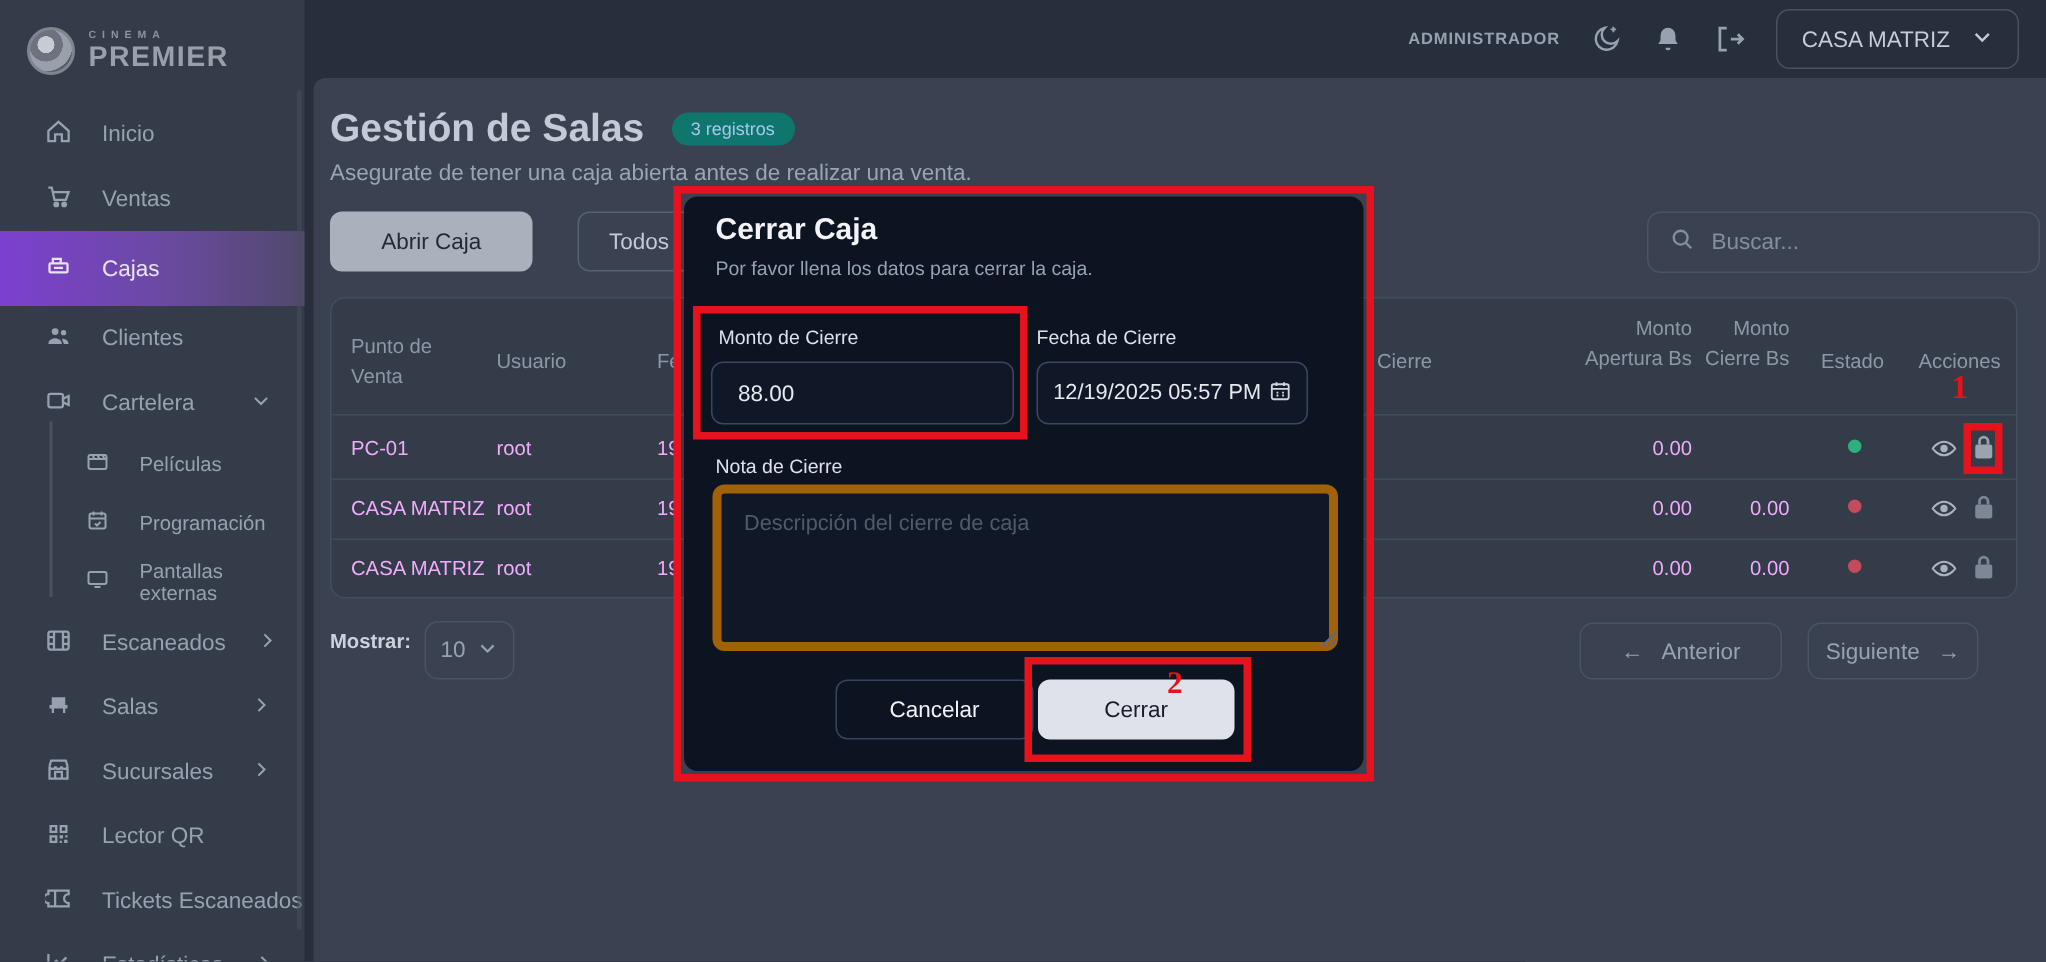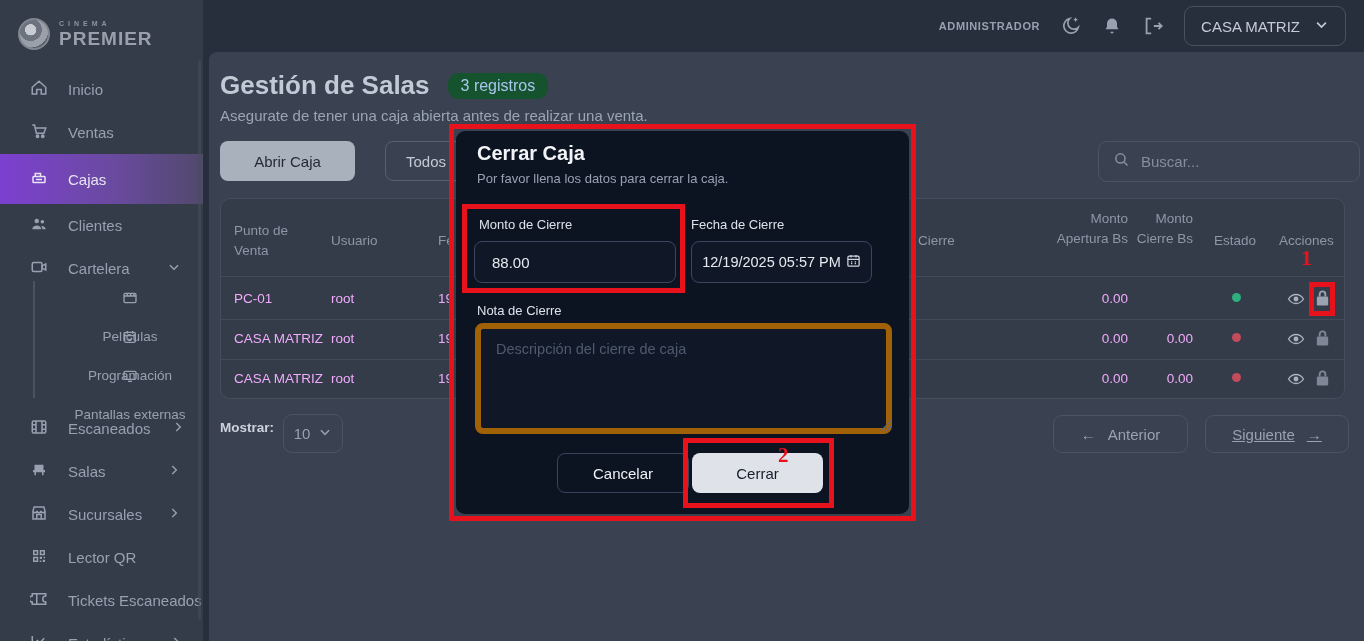--- a/index.html
+++ b/index.html
@@ -14,37 +14,37 @@
   .logo-mark { width:32px; height:32px; border-radius:50%;
     background:radial-gradient(circle at 38% 35%, #c7cbd2 0 22%, #6d737e 23% 44%, #9aa0aa 45% 70%, #585e69 71% 100%);
     border:2px solid #80868f; }
   .logo-text { display:flex; flex-direction:column; line-height:1; }
   .logo-line1 { font-size:7px; letter-spacing:4px; color:#8d939e; font-weight:bold; margin-bottom:2px; }
   .logo-line2 { font-size:19px; font-weight:bold; color:#9aa0ab; letter-spacing:1px; }
   .sb-list { margin-top:12px; }
   .sb-item { height:43px; display:flex; align-items:center; gap:20px; padding-left:30px; color:#97a1b0; font-size:15px; cursor:pointer; position:relative; }
   .sb-item svg { flex:0 0 auto; }
   .sb-item.active { height:50px; background:linear-gradient(90deg,#7c40d0 0%, #6a4aa0 55%, #51496c 100%); color:#e8e4f2; }
-  .sb-sub { height:39px; padding-left:57px; font-size:13.5px;flex-direction:column; }
+  .sb-sub { height:39px; padding-left:57px; font-size:13.5px; }
   .sb-group-line { position:absolute; left:33px; top:281px; width:1.5px; height:117px; background:#4a5260; }
   .chev { margin-left:auto; margin-right:22px; }
 
   
   #topbar { left:203px; top:0; right:0; height:52px; background:#272e3c; z-index:4; }
   .top-cluster { position:absolute; right:18px; top:0; height:52px; display:flex; align-items:center; gap:20px; }
   .admin-label { font-size:11px; letter-spacing:.6px; color:#98a1b0; font-weight:bold; }
   .top-icon { display:flex; align-items:center; cursor:pointer; }
   .branch-btn { display:flex; align-items:center; gap:14px; border:1px solid #4a5260; border-radius:9px; height:40px; padding:0 16px; color:#c6ccd7; font-size:15px; cursor:pointer; }
 
   
   #content { left:209px; top:52px; width:1155px; height:589px; background:#3a4150; border-top-left-radius:8px; z-index:1; }
 
   .page-title-row { position:absolute; left:11px; top:18px; display:flex; align-items:center; gap:18px; }
   .page-title { font-size:26px; font-weight:bold; color:#c2cad6; }
-  .records-badge { background:#14532d; color:#a9c6ef; font-size:16px; padding:4px 13px; border-radius:11px; }
+  .records-badge { background:#0f766e; color:#a9c6ef; font-size:12px; padding:4px 13px; border-radius:11px; }
   .page-subtitle { position:absolute; left:11px; top:55px; font-size:15px; color:#9aa5b4; }
 
   .btn { display:flex; align-items:center; justify-content:center; border-radius:8px; font-size:15px; cursor:pointer; }
   .btn-light { background:#a9b1bd; color:#252b36; }
   .btn-outline { background:transparent; border:1px solid #58616f; color:#c3cad4;margin-left:14px; }
 
   #abrir-btn { left:11px; top:89px; width:135px; height:40px; }
   #todos-btn { left:162px; top:89px; width:110px; height:40px; justify-content:flex-start; padding-left:20px; }
 
   .search-wrap { position:absolute; left:889px; top:89px; width:262px; height:41px; border:1px solid #4b5462; border-radius:9px; display:flex; align-items:center; gap:11px; padding-left:14px; }
@@ -57,21 +57,21 @@
   .td { position:absolute; color:#f0abfc; font-size:13.5px; }
   .divider { position:absolute; left:0; width:100%; height:1px; background:#424b59; }
   .dot { position:absolute; width:9px; height:9px; border-radius:50%; }
   .action-ico { position:absolute; display:flex; cursor:pointer; }
 
   
   .mostrar-label { left:11px; top:368px; font-size:13.5px; font-weight:bold; color:#cdd3dd; }
   .pagesize { left:74px; top:362px; width:60px; height:39px; border:1px solid #4b5462; border-radius:9px; display:flex; align-items:center; justify-content:center; gap:8px; color:#97a1b0; font-size:15px; cursor:pointer; }
   .pg-btn { position:absolute; top:363px; height:38px; border:1px solid #4b5462; border-radius:9px; display:flex; align-items:center; justify-content:center; gap:12px; color:#98a2b1; font-size:15px; cursor:pointer; }
   #prev-btn { left:844px; width:135px; }
-  #next-btn { left:996px; width:144px;text-decoration:underline; }
+  #next-btn { left:996px; width:114px; }
 
   
   #modal-redbox { left:449px; top:124px; width:467px; height:397px; border:5px solid #e8121c; z-index:50; }
   #modal { left:456px; top:131px; width:453px; height:383px; background:#0d1421; border-radius:9px; z-index:51; }
   .modal-title { position:absolute; left:21px; top:11px; font-size:20px; font-weight:bold; color:#f2f4f7; }
   .modal-sub { position:absolute; left:21px; top:40px; font-size:13px; color:#98a1b3; }
   .field-label { position:absolute; font-size:13px; color:#dde2ea; }
   .tfield { position:absolute; height:42px; background:#101827; border:1px solid #3b4660; border-radius:8px; color:#e6e9ee; font-size:15px; }
   input.tfield { padding-left:17px; outline:none; font-family:inherit; }
   .datefield { display:flex; align-items:center; justify-content:center; gap:5px; font-size:14.5px; cursor:pointer; }

